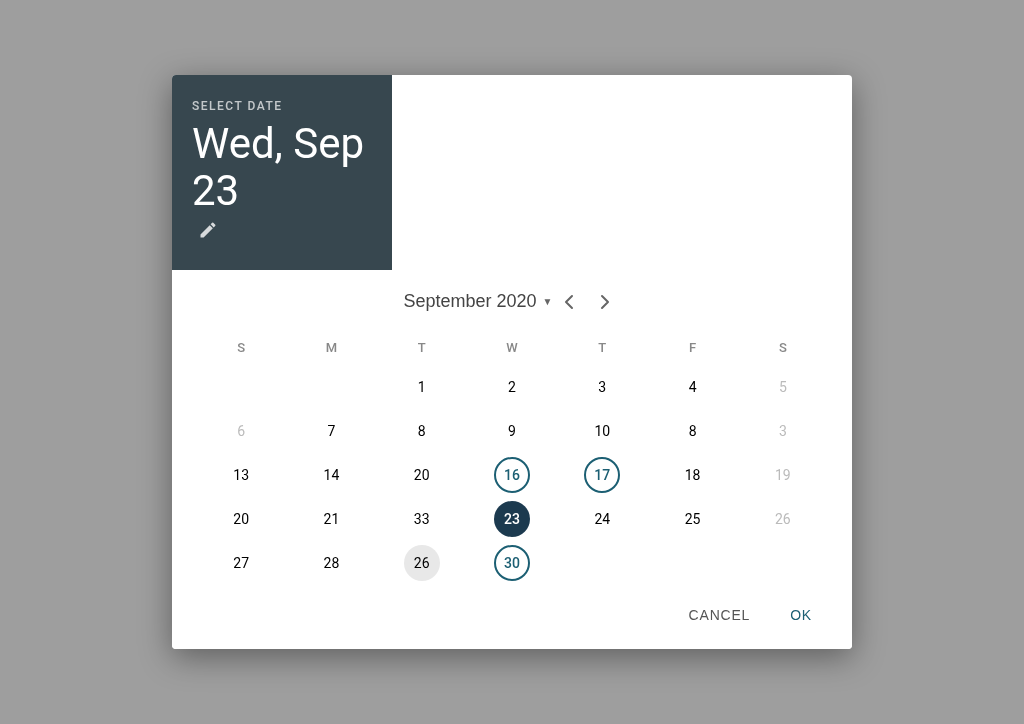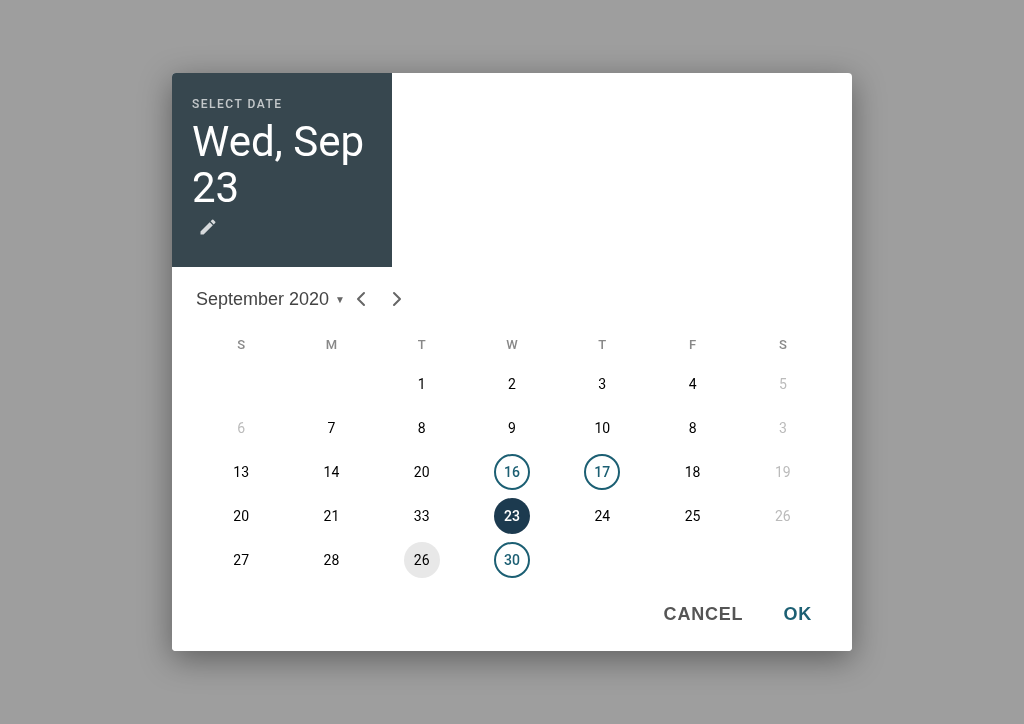--- a/index.html
+++ b/index.html
@@ -60,21 +60,21 @@
     .right-panel {
       flex: 1;
       display: flex;
       flex-direction: column;
       padding: 16px 24px 16px 24px;
       background: #fff;
     }
     .calendar-header {
       display: flex;
       align-items: center;
-      justify-content: flex-start;
+      justify-content: center;
       margin-bottom: 16px;
     }
     .month-year-btn {
       display: flex;
       align-items: center;
       gap: 6px;
       font-size: 18px;
       font-weight: 500;
       color: #444;
       cursor: pointer;
@@ -143,22 +143,22 @@
     .dialog-actions {
       display: flex;
       justify-content: flex-end;
       gap: 8px;
       padding-top: 8px;
       margin-top: 4px;
     }
     .action-btn {
       background: none;
       border: none;
-      font-size: 18px;
-      font-weight: 700;
+      font-size: 14px;
+      font-weight: 400;
       letter-spacing: 0.8px;
       cursor: pointer;
       padding: 10px 16px;
       border-radius: 4px;
       text-transform: uppercase;
     }
     .cancel-btn { color: #555; }
     .ok-btn { color: #1c5f73; }
     .dropdown-arrow {
       font-size: 10px;

